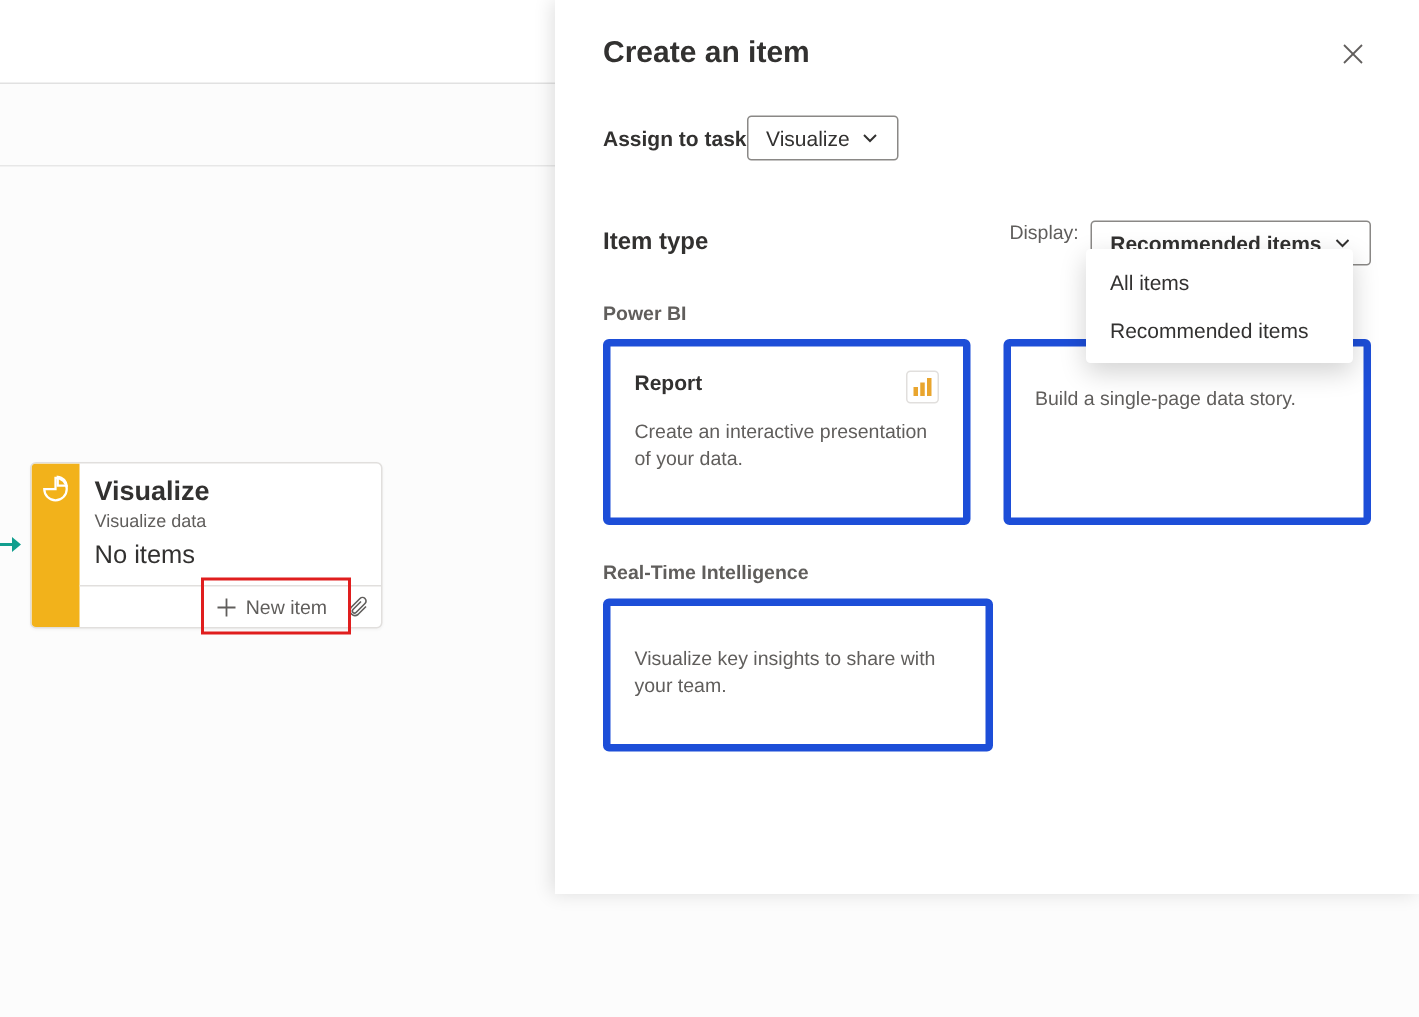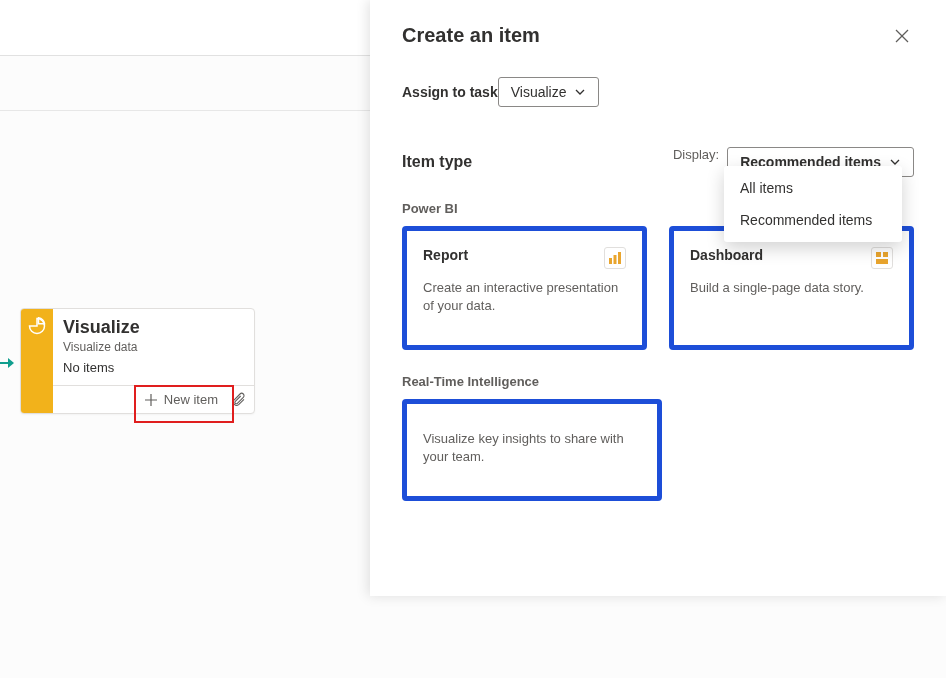--- a/index.html
+++ b/index.html
@@ -70,21 +70,21 @@
       font-size: 18px;
       font-weight: 600;
       color: #323130;
     }
     .task-sub {
       font-size: 12px;
       color: #605e5c;
       margin-top: 2px;
     }
     .task-items {
-      font-size: 13px;
+      font-size: 17px;
       color: #323130;
       margin-top: 6px;
     }
     .task-footer {
       border-top: 1px solid #e1dfdd;
       display: flex;
       align-items: center;
       justify-content: flex-end;
       padding: 2px 8px;
       gap: 6px;
@@ -344,30 +344,20 @@
           <svg width="14" height="14" viewBox="0 0 14 14">
             <rect x="1" y="7" width="3" height="6" fill="#e9a52e"></rect>
             <rect x="5.5" y="4" width="3" height="9" fill="#e9a52e"></rect>
             <rect x="10" y="1" width="3" height="12" fill="#e9a52e"></rect>
           </svg>
         </div>
       </div>
       <div class="item-card-desc">Create an interactive presentation of your data.</div>
     </div>
     <div class="item-card">
-      <div class="item-card-header">
-        <div class="item-card-title">Dashboard</div>
-        <div class="card-icon-box">
-          <svg width="14" height="14" viewBox="0 0 14 14">
-            <rect x="1" y="1" width="5" height="5" fill="#e9a52e"></rect>
-            <rect x="8" y="1" width="5" height="5" fill="#e9a52e"></rect>
-            <rect x="1" y="8" width="12" height="5" fill="#e9a52e"></rect>
-          </svg>
-        </div>
-      </div>
       <div class="item-card-desc">Build a single-page data story.</div>
     </div>
   </div>
 
   <div class="category-label">Real-Time Intelligence</div>
   <div class="card-row">
     <div class="item-card">
       <div class="item-card-desc">Visualize key insights to share with your team.</div>
     </div>
   </div>

